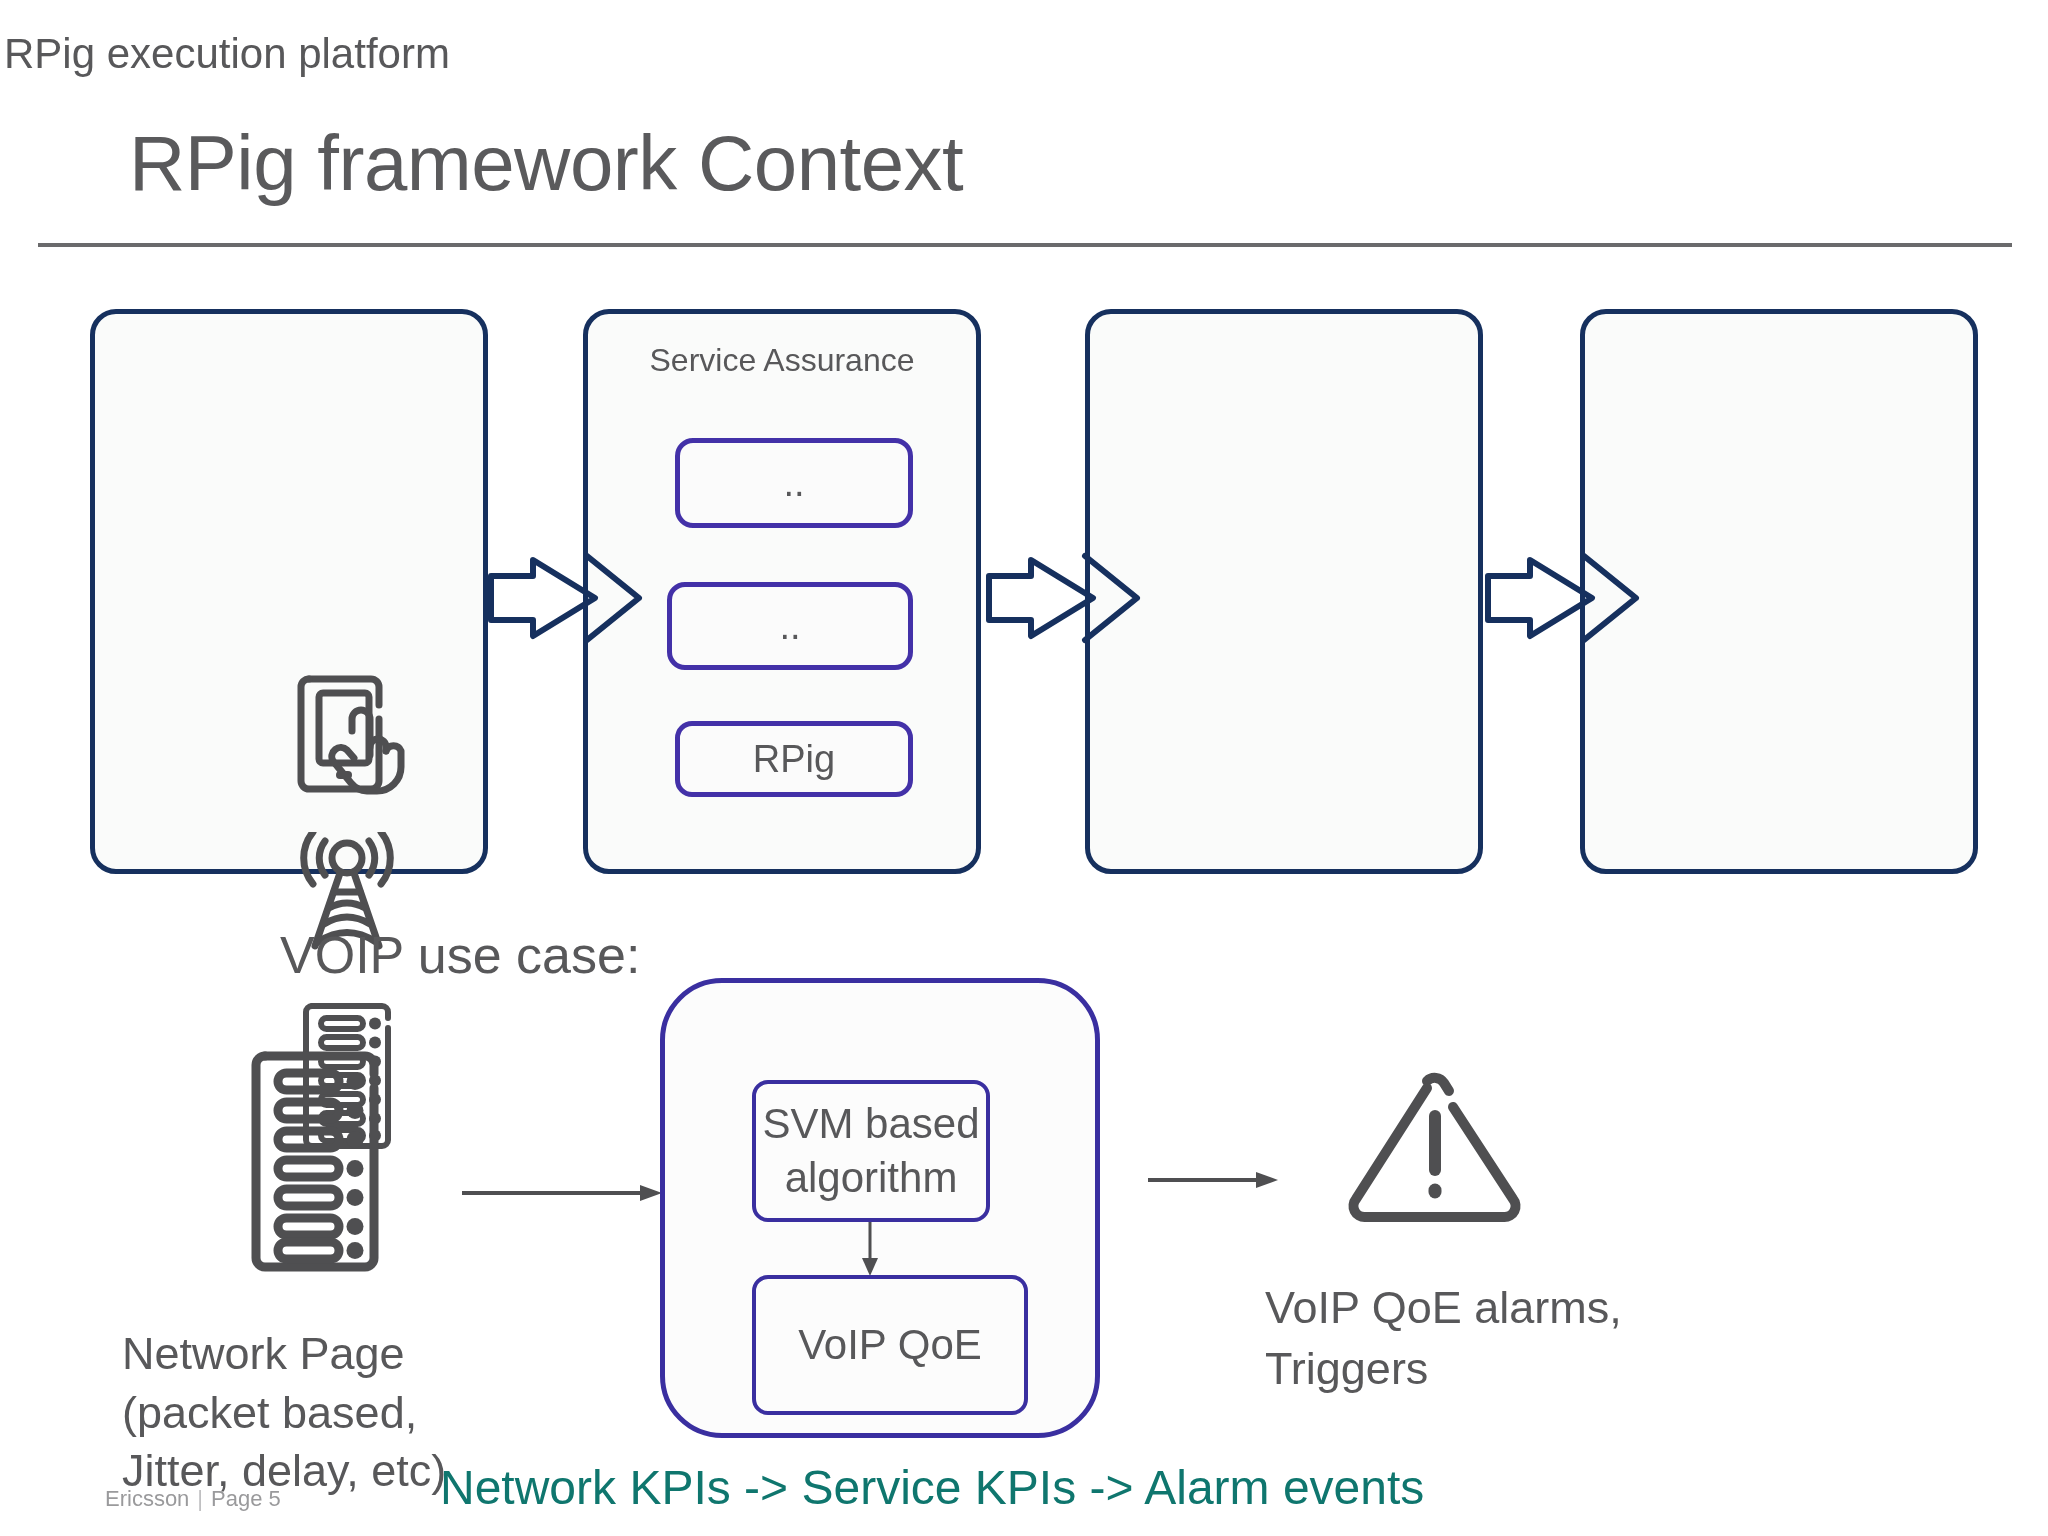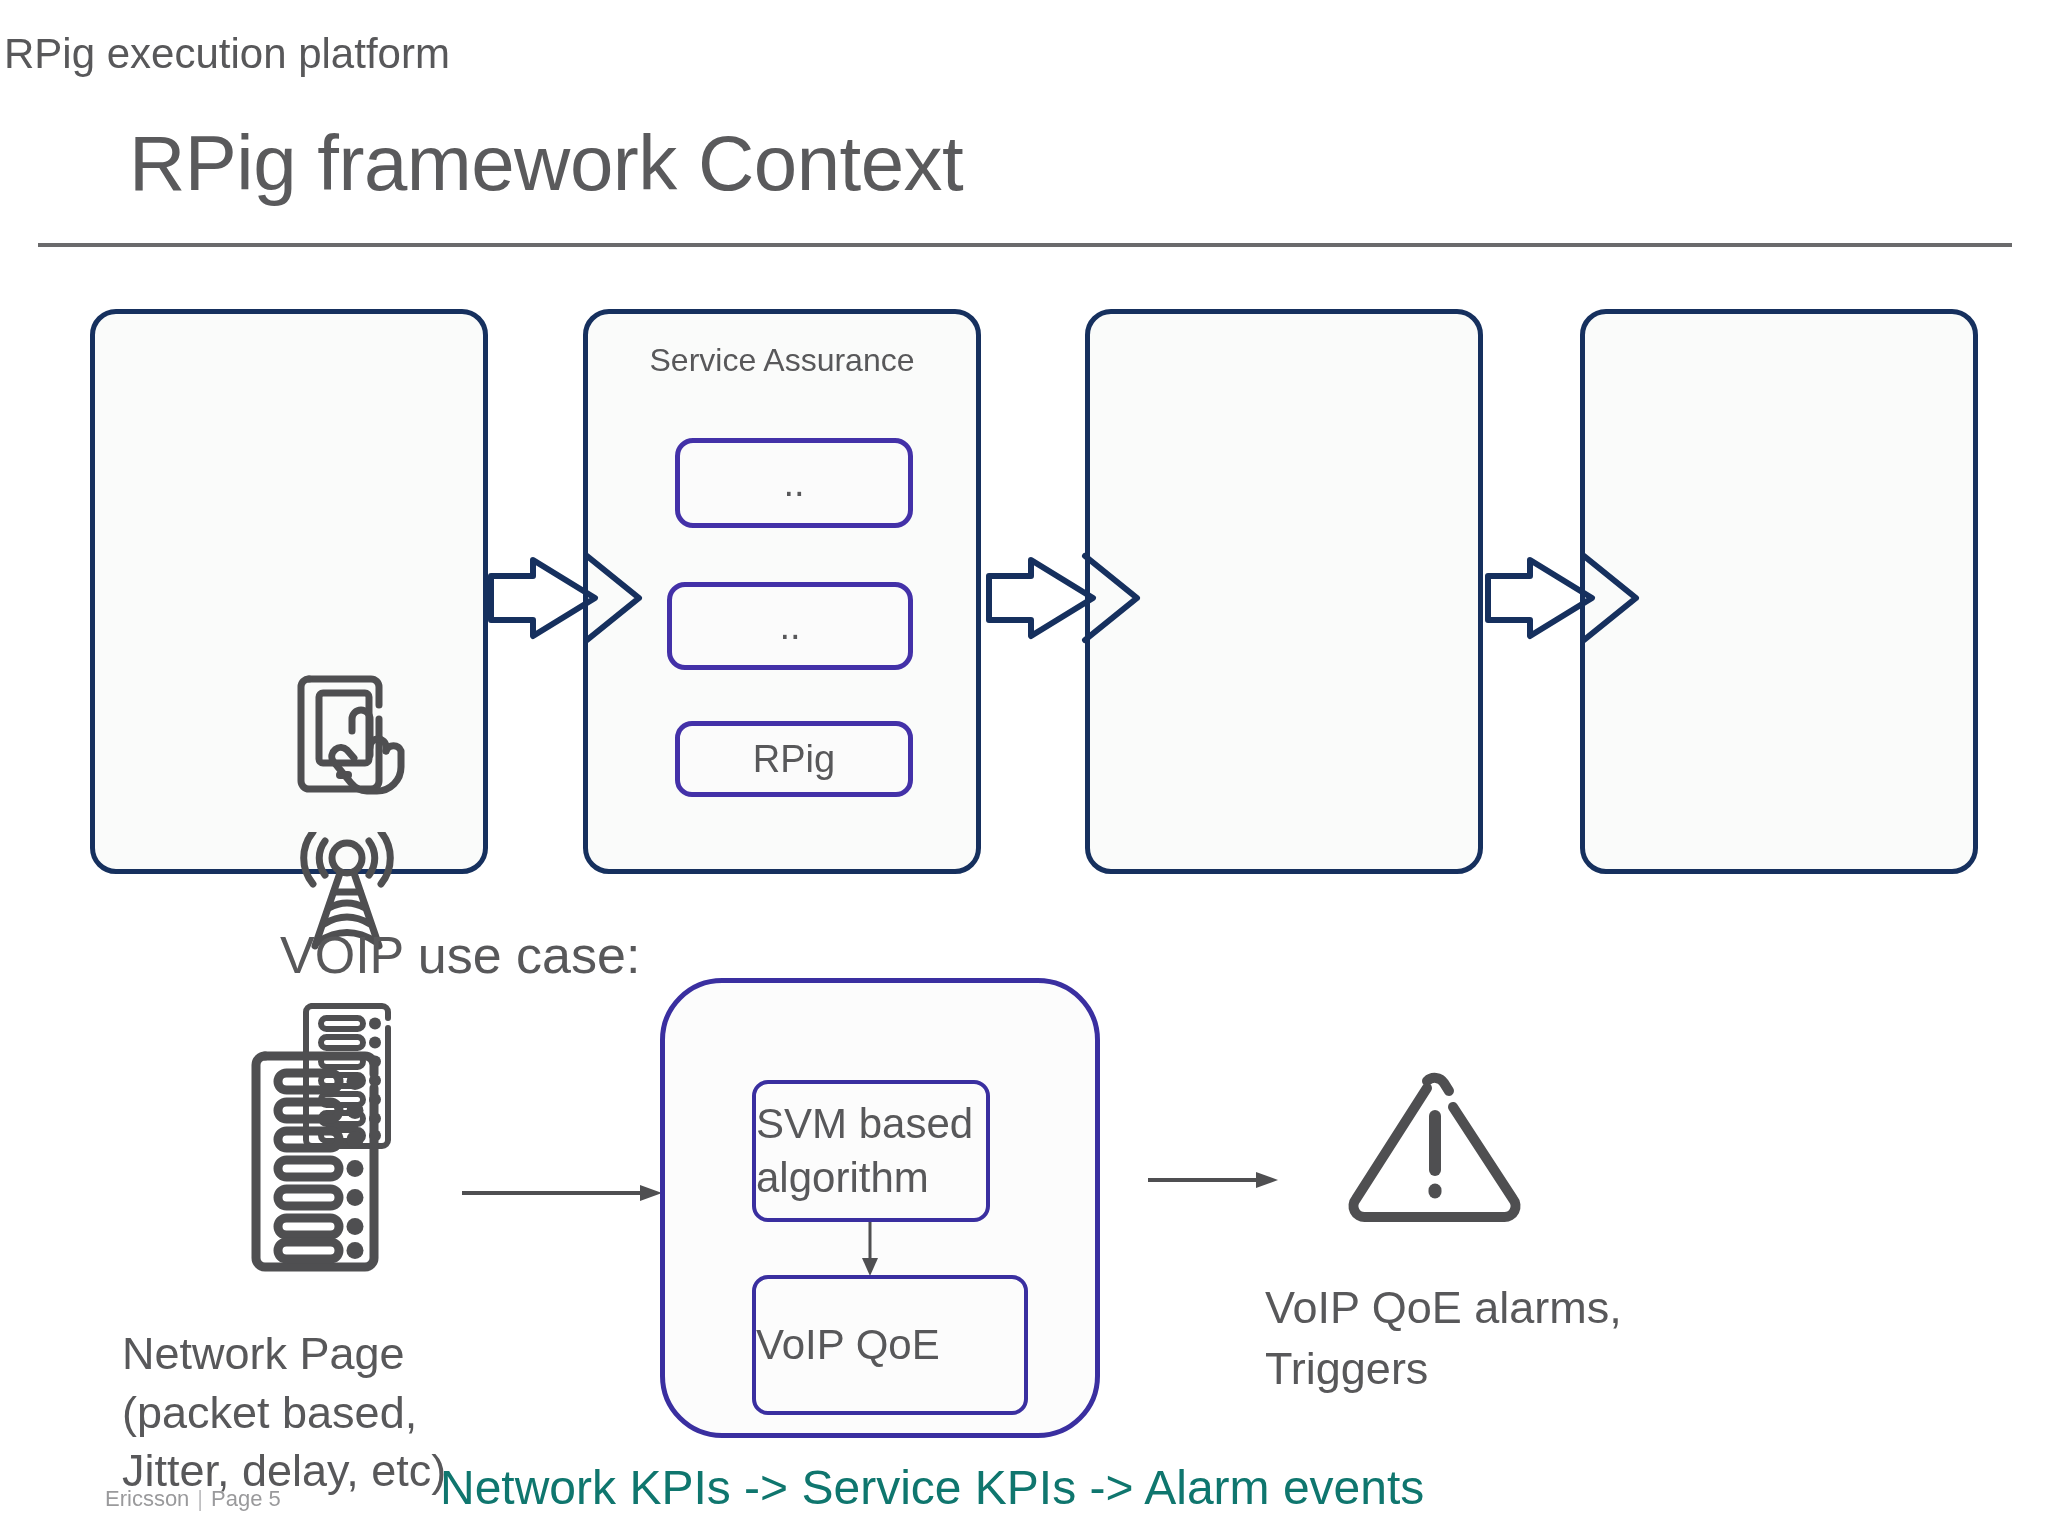--- a/index.html
+++ b/index.html
@@ -119,21 +119,21 @@
     color: #58585a;
     white-space: nowrap;
   }
   .innerbox {
     position: absolute;
     border: 4px solid #3a2fa0;
     border-radius: 16px;
     background: #fcfcfc;
     display: flex;
     flex-direction: column;
-    align-items: flex-start;
+    align-items: center;
     justify-content: center;
     font-size: 42px;
     line-height: 1.28;
     color: #58585a;
     text-align: center;
   }
   #svm-box      { left: 752px; top: 1080px; width: 238px; height: 142px; }
   #qoe-box      { left: 752px; top: 1275px; width: 276px; height: 140px; }
   #inner-arrow  { position: absolute; left: 855px; top: 1222px; width: 30px; height: 54px; }
 

